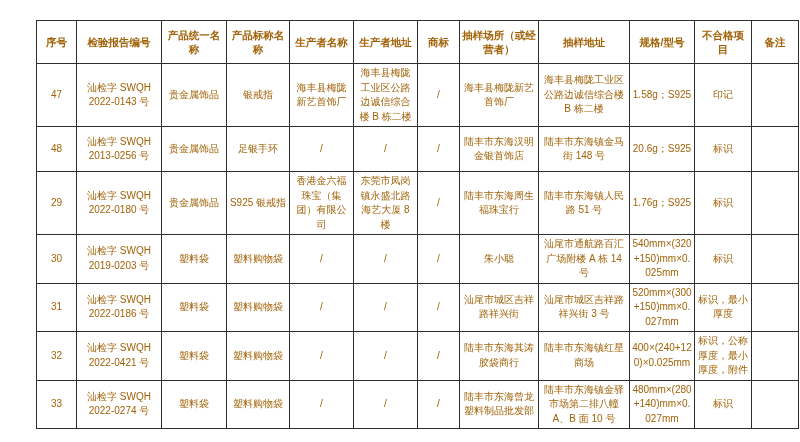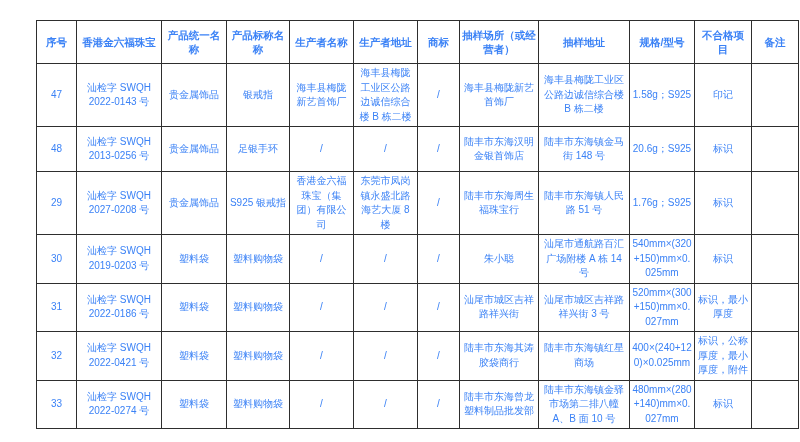--- a/index.html
+++ b/index.html
@@ -7,21 +7,21 @@
     padding: 0;
     background: #ffffff;
   }
   .page {
     position: relative;
     width: 800px;
     height: 442px;
     background: #ffffff;
     overflow: hidden;
     font-family: "Liberation Sans", "DejaVu Sans", sans-serif;
-    color: #3b82f6;
+    color: #a16207;
   }
   table.report {
     position: absolute;
     left: 36px;
     top: 20px;
     border-collapse: collapse;
     table-layout: fixed;
     width: 740px;
   }
   table.report th,
@@ -85,21 +85,21 @@
         <col class="c7">
         <col class="c8">
       <col class="c9">
         <col class="c10">
         <col class="c11">
         <col class="c12">
     </colgroup>
     <thead>
       <tr>
           <th>序号</th>
-          <th>香港金六福珠宝</th>
+          <th>检验报告编号</th>
           <th>产品统一名称</th>
           <th>产品标称名称</th>
           <th>生产者名称</th>
           <th>生产者地址</th>
           <th>商标</th>
           <th>抽样场所（或经营者）</th>
           <th>抽样地址</th>
           <th>规格/型号</th>
           <th>不合格项目</th>
           <th>备注</th>
@@ -129,21 +129,21 @@
           <td>/</td>
           <td>/</td>
           <td>陆丰市东海汉明金银首饰店</td>
           <td>陆丰市东海镇金马街 148 号</td>
           <td>20.6g；S925</td>
           <td>标识</td>
           <td></td>
         </tr>
         <tr>
           <td>29</td>
-          <td>汕检字 SWQH 2027-0208 号</td>
+          <td>汕检字 SWQH 2022-0180 号</td>
           <td>贵金属饰品</td>
           <td>S925 银戒指</td>
           <td>香港金六福珠宝（集团）有限公司</td>
           <td>东莞市凤岗镇永盛北路海艺大厦 8 楼</td>
           <td>/</td>
           <td>陆丰市东海周生福珠宝行</td>
           <td>陆丰市东海镇人民路 51 号</td>
           <td>1.76g；S925</td>
           <td>标识</td>
           <td></td>

